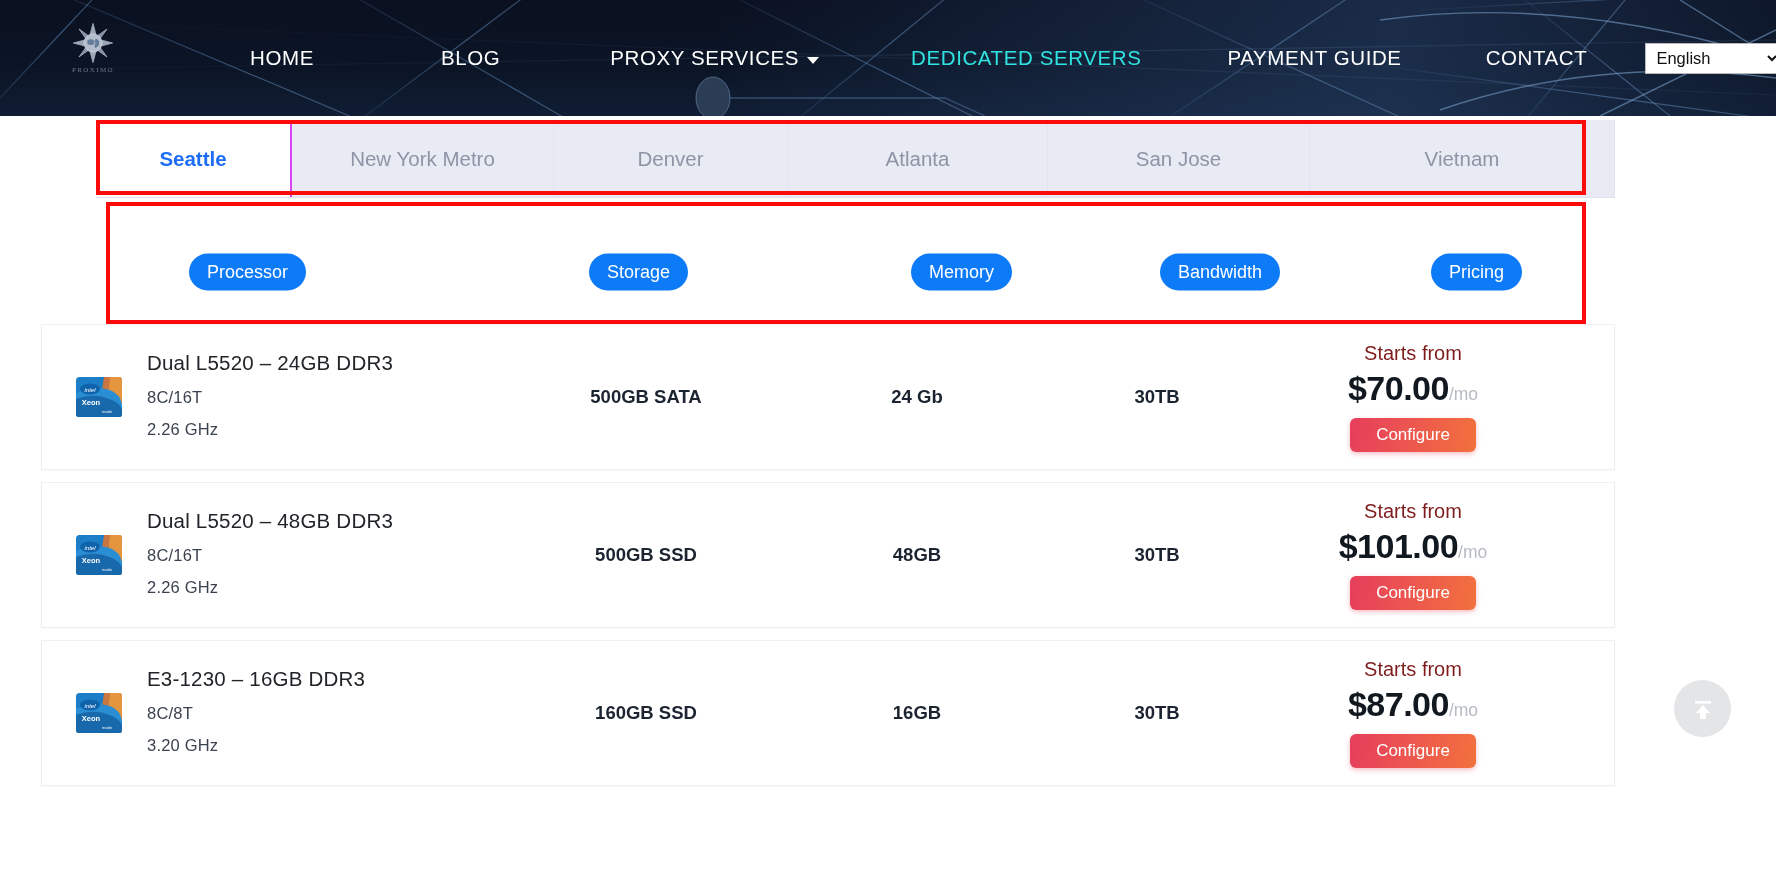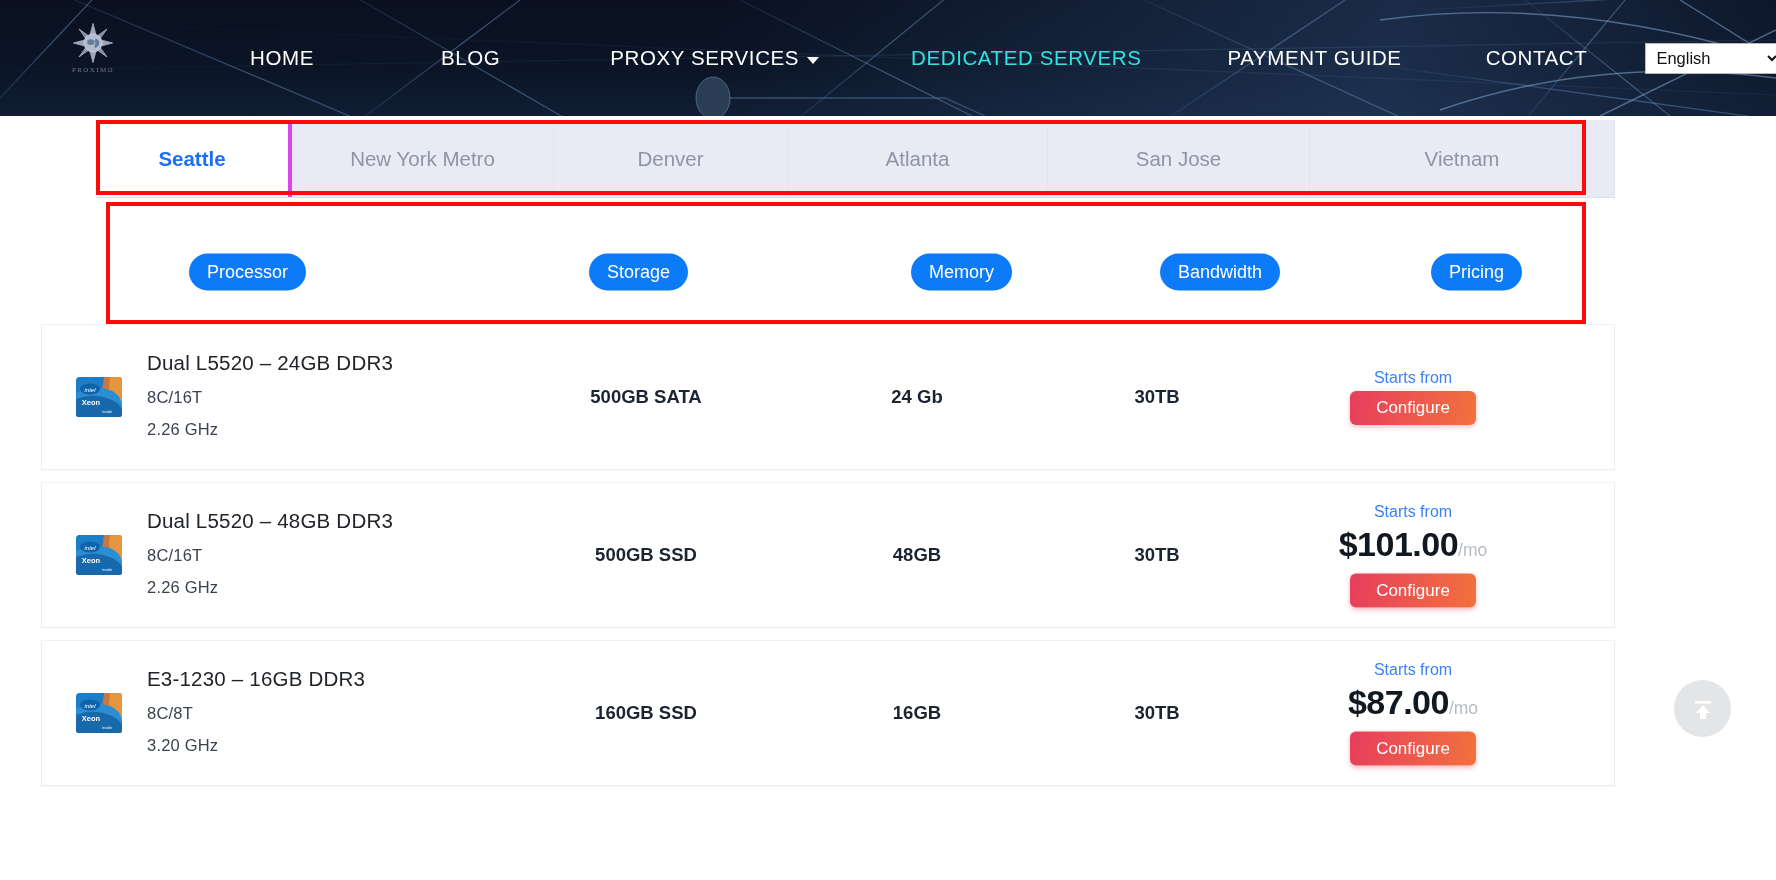--- a/index.html
+++ b/index.html
@@ -90,21 +90,21 @@
     cursor: pointer; user-select: none;
   }
   .tab.w1 { width: 196px; }
   .tab.w2 { width: 262px; }
   .tab.w3 { width: 234px; }
   .tab.w4 { width: 260px; }
   .tab.w5 { width: 262px; }
   .tab.w6 { width: 305px; }
   .tab.active {
     background: #ffffff; color: #1d6ef5; font-weight: 600;
-    border-right: 4px solid #d946ef;
+    border-right: 2px solid #d946ef;
   }
 
   .redbox {
     position: absolute; border: 4px solid #fd0a0a;
     pointer-events: none; z-index: 20;
   }
   #redbox-tabs  { left: 96px;  top: 120px; width: 1490px; height: 75px; }
   #redbox-pills { left: 106px; top: 202px; width: 1480px; height: 122px; }
 
   
@@ -166,21 +166,21 @@
   }
   .cell-storage   { left: 494px; width: 220px; }
   .cell-memory    { left: 790px; width: 170px; }
   .cell-bandwidth { left: 1030px; width: 170px; }
   .cell-price {
     position: absolute; right: 86px; top: 50%;
     transform: translateY(-50%);
     width: 230px; text-align: center;
   }
   .starts-from {
-    font-size: 16px; color: #3b82f6; margin-bottom: 4px;
+    font-size: 20px; color: #7f1d1d; margin-bottom: 4px;
   }
   .price-line { white-space: nowrap; margin-bottom: 10px; }
   .price {
     font-size: 34px; font-weight: 700; color: #121820; letter-spacing: -.5px;
   }
   .per-mo { font-size: 17.5px; color: #b6bbc3; }
   .btn-configure {
     display: inline-flex; align-items: center; justify-content: center;
     height: 34px; padding: 0 26px; border: none; border-radius: 6px;
     background: linear-gradient(100deg, #e63e5c 0%, #ec5550 45%, #f2713d 100%);
@@ -324,20 +324,23 @@
       <div class="cell-name">
         <div class="srv-title">Dual L5520 – 24GB DDR3</div>
         <div class="srv-sub">8C/16T</div>
         <div class="srv-sub">2.26 GHz</div>
       </div>
       <div class="cell-val cell-storage">500GB SATA</div>
       <div class="cell-val cell-memory">24 Gb</div>
       <div class="cell-val cell-bandwidth">30TB</div>
       <div class="cell-price">
         <div class="starts-from">Starts from</div>
+        <div class="price-line">
+          <span class="price">$70.00</span><span class="per-mo">/mo</span>
+        </div>
         <button class="btn-configure">Configure</button>
       </div>
     </div>
 
     <div class="row">
       <div class="cell-cpu">
         <svg class="cpu-badge" viewBox="0 0 46 40">
           <rect width="46" height="40" rx="3" fill="#1b7ec6"></rect>
           <path d="M28 0 H46 V40 H22 Z" fill="#e8762a" opacity=".85"></path>
           <path d="M34 0 H46 V40 H30 Z" fill="#f0a33c" opacity=".7"></path>

